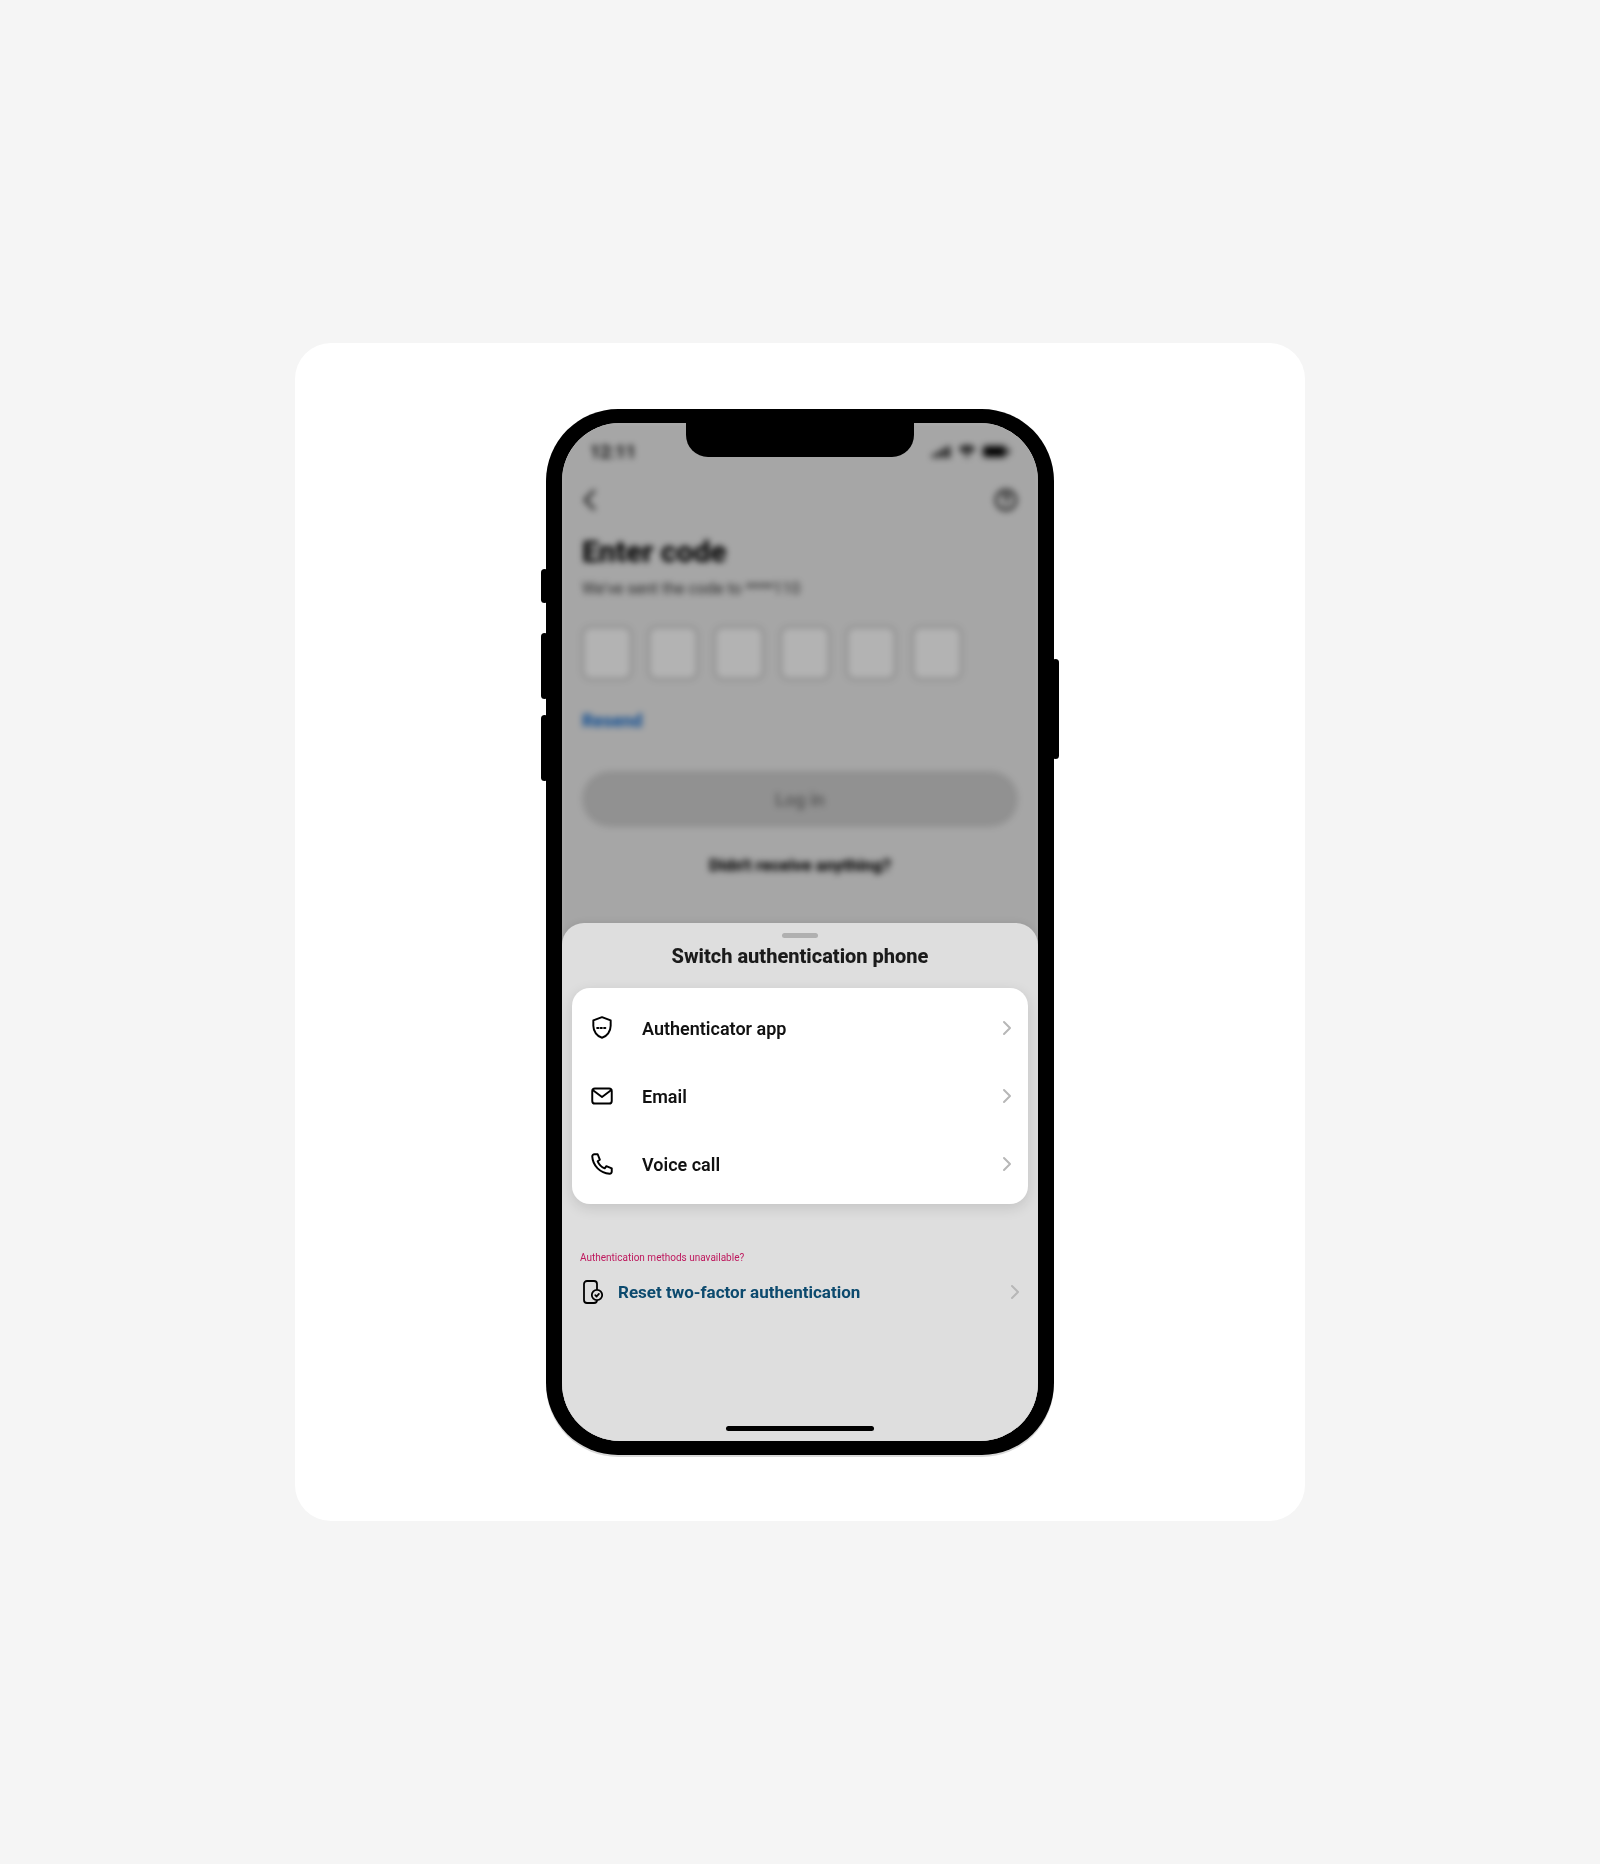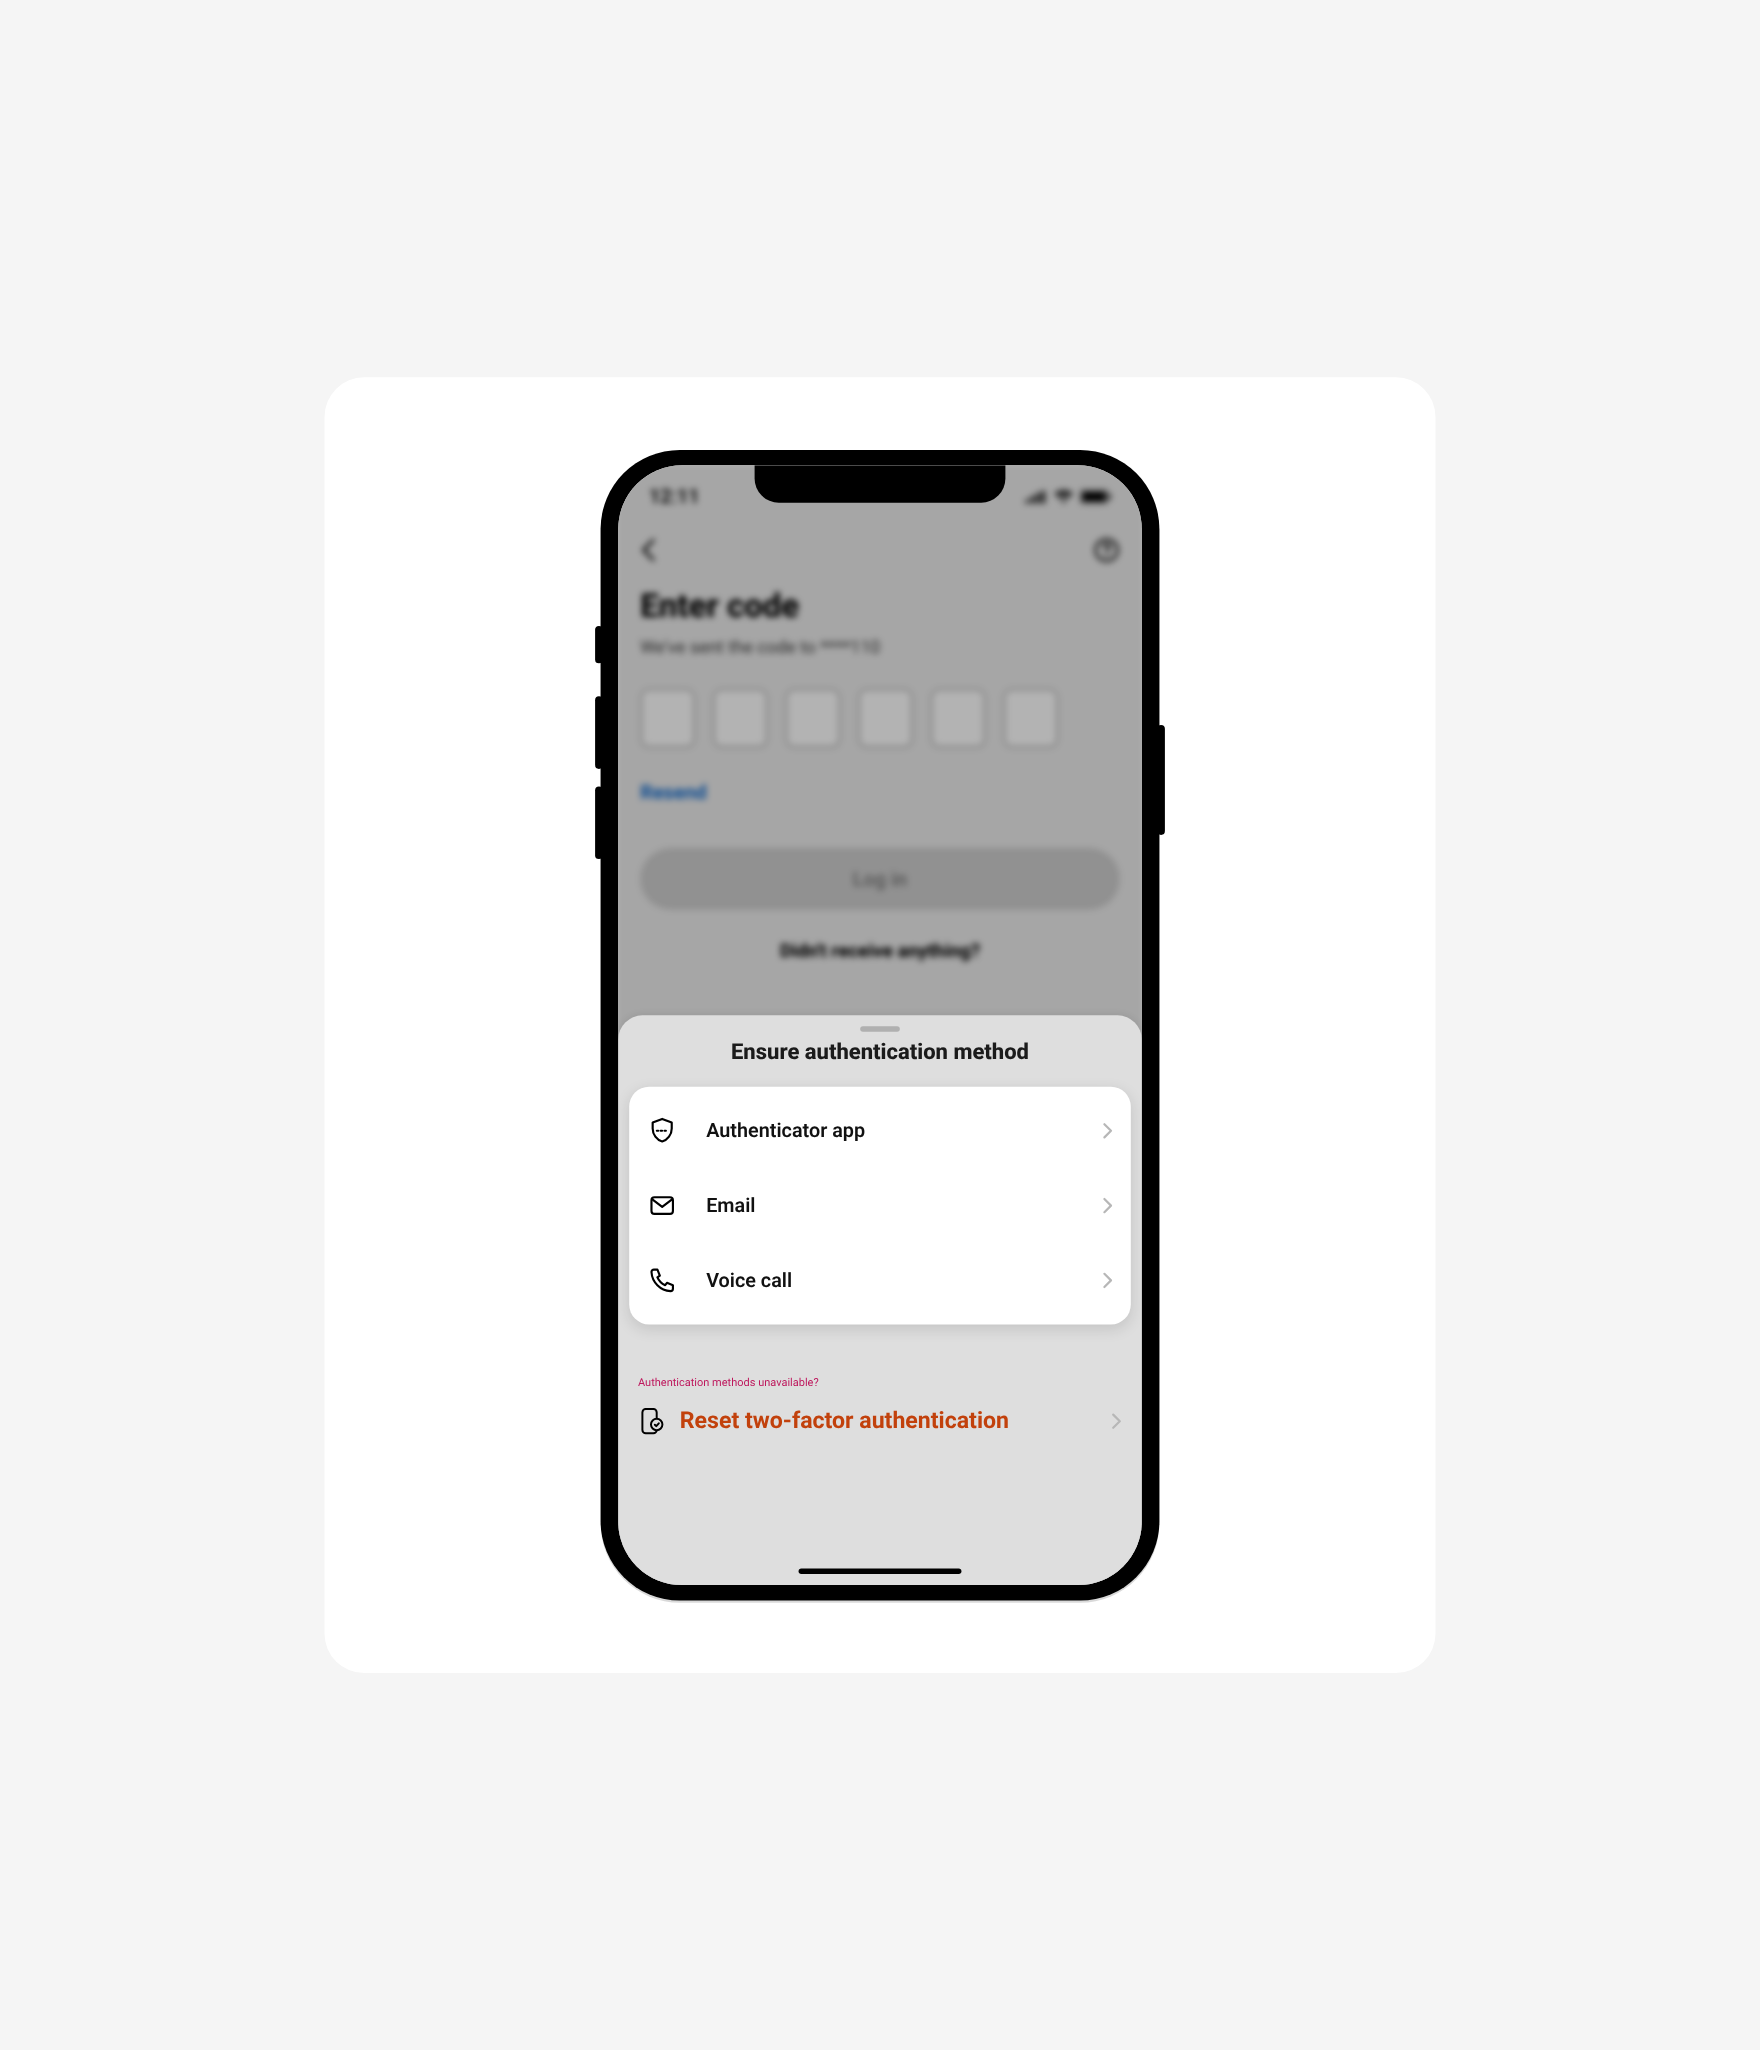--- a/index.html
+++ b/index.html
@@ -210,23 +210,23 @@
     color: #be185d;
     margin: 48px 18px 6px;
   }
   .reset-row {
     display: flex;
     align-items: center;
     gap: 14px;
     padding: 10px 18px 0;
   }
   .reset-row .lbl {
-    font-size: 21px;
+    font-size: 17px;
     font-weight: 700;
-    color: #c2410c;
+    color: #0c4a6e;
     flex: 1;
   }
 
   .home-ind {
     position: absolute;
     bottom: 10px; left: 50%;
     transform: translateX(-50%);
     width: 148px; height: 5px;
     background: #000;
     border-radius: 4px;
@@ -307,21 +307,21 @@
           <div class="resend">Resend</div>
 
           <div class="login-btn">Log in</div>
 
           <div class="didnt">Didn't receive anything?</div>
         </div>
         <div class="dim"></div>
 
         <div class="sheet-wrap">
           <div class="sheet-handle"></div>
-          <div class="sheet-title">Ensure authentication method</div>
+          <div class="sheet-title">Switch authentication phone</div>
 
           <div class="method-card">
 
             <div class="row">
               <span class="ic">
                 <svg width="26" height="26" viewBox="0 0 24 24">
                     <path d="M12 2 4 5v5c0 5.2 3.4 9.7 8 11 4.6-1.3 8-5.8 8-11V5l-8-3z" stroke="#000" stroke-width="1.8" fill="none" stroke-linejoin="round"></path>
                     <path d="M7.5 12h1.2m2 0h1.2m2 0h1.2" stroke="#000" stroke-width="1.8" stroke-linecap="round"></path>
                   </svg>
               </span>

